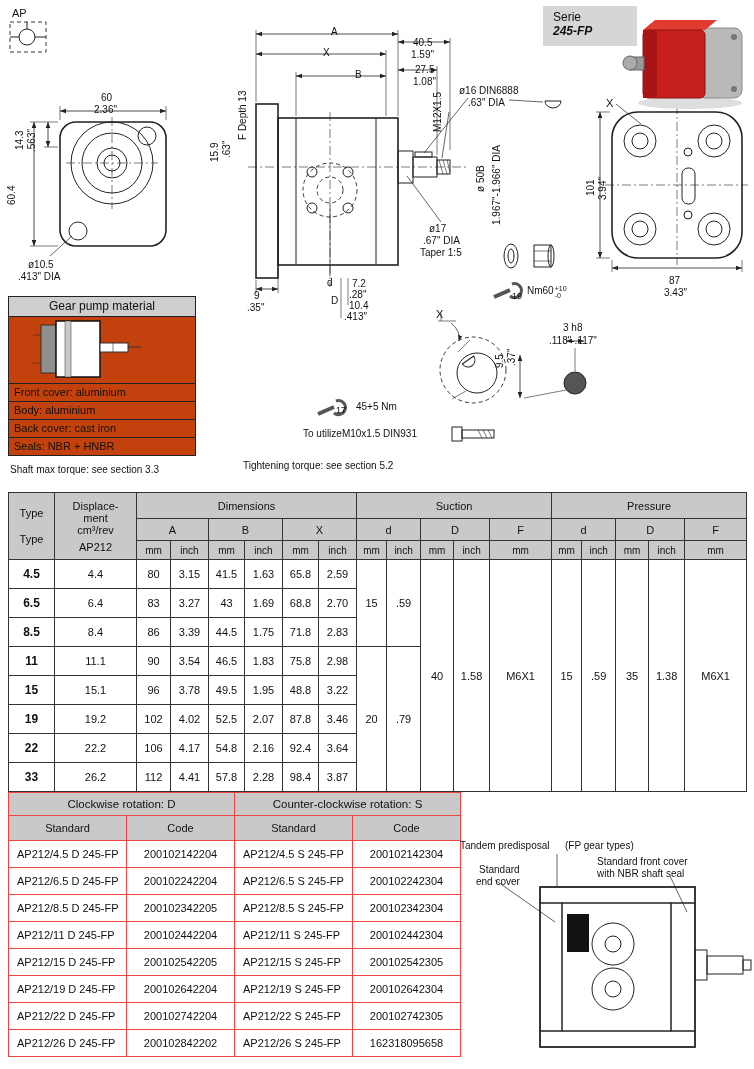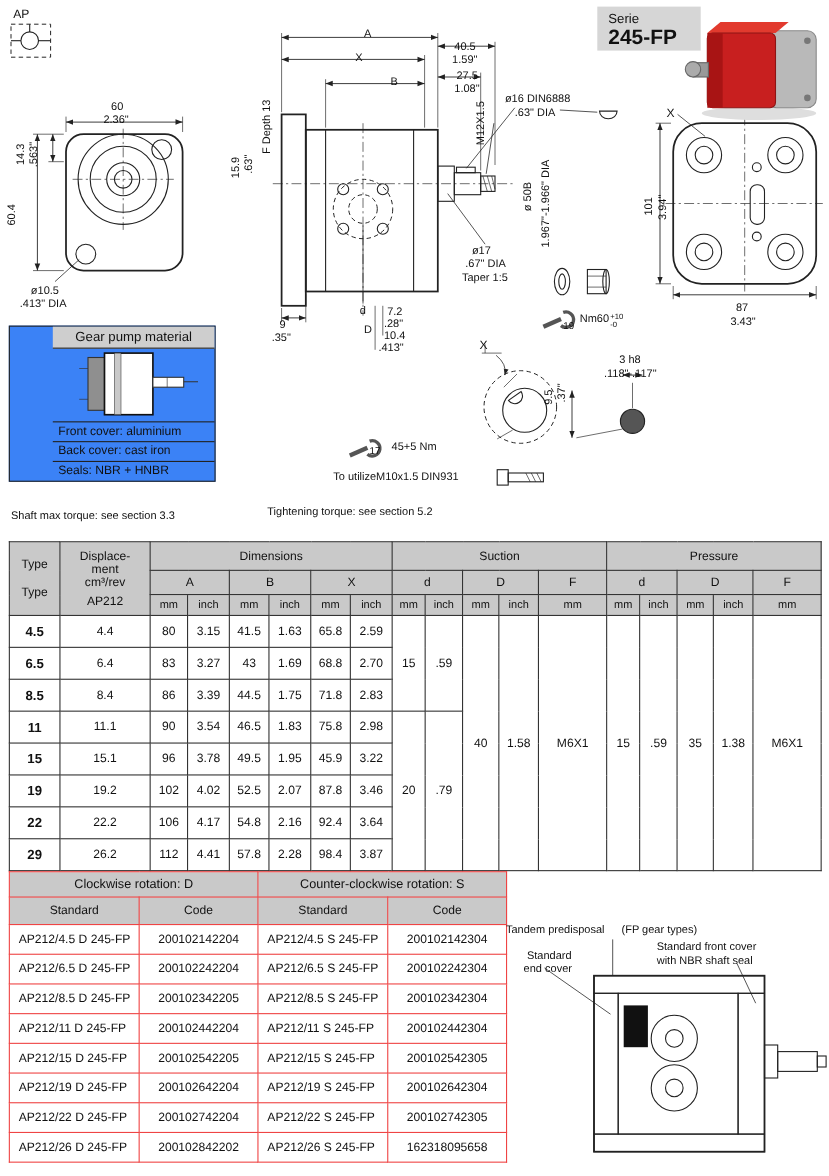--- a/index.html
+++ b/index.html
@@ -12,22 +12,22 @@
   svg .ln{fill:none;stroke:#222;stroke-width:1;}
   svg .lnT{fill:none;stroke:#222;stroke-width:1.6;}
   svg .dsh{fill:none;stroke:#222;stroke-width:.9;stroke-dasharray:4 3;}
   svg .cl{fill:none;stroke:#222;stroke-width:.6;stroke-dasharray:9 3 2 3;}
   svg .dim{stroke:#222;stroke-width:.8;marker-start:url(#ma);marker-end:url(#ma);}
   svg .ext{stroke:#222;stroke-width:.6;}
   svg .ldr{fill:none;stroke:#222;stroke-width:.7;}
   #serie-badge{position:absolute;left:543px;top:6px;width:94px;height:40px;background:#d6d6d6;
     padding:4px 0 0 10px;box-sizing:border-box;}
   #serie-badge .s1{font-size:12px;}
-  #serie-badge .s2{font-size:19px;font-weight:bold;}
-  #material-box{position:absolute;left:8px;top:296px;width:188px;border:1.5px solid #222;background:#3b82f6;box-sizing:border-box;padding-left:39px;}
+  #serie-badge .s2{font-size:12px;font-weight:bold;font-style:italic;}
+  #material-box{position:absolute;left:8px;top:296px;width:188px;border:1.5px solid #222;background:#c2410c;box-sizing:border-box;}
   #material-box .mb-title{height:19px;background:#cecece;border-bottom:1px solid #222;
     text-align:center;font-size:12px;line-height:19px;}
   #material-box .mb-draw{height:66px;border-bottom:1px solid #222;}
   #material-box .mb-line{height:17px;font-size:11px;line-height:17px;padding-left:5px;border-bottom:1px solid #222;}
   #material-box .mb-line:last-child{border-bottom:none;}
   
   #dim-table-wrap{position:absolute;left:8px;top:492px;width:738px;}
   table.dt{border-collapse:collapse;table-layout:fixed;width:738px;font-size:11px;}
   table.dt td{border:1px solid #333;text-align:center;vertical-align:middle;padding:0;}
   table.dt td.hd{background:#c9c9c9;}
@@ -291,20 +291,21 @@
           <rect x="47" y="4" width="44" height="56" fill="#fff" stroke="#111" stroke-width="1.5"></rect>
           <rect x="56" y="4" width="6" height="56" fill="#c9c9c9" stroke="#333" stroke-width=".5"></rect>
           <rect x="91" y="26" width="28" height="9" fill="#fff" stroke="#333"></rect>
           <line x1="119" y1="30" x2="132" y2="30" stroke="#333"></line>
           <line x1="104" y1="26" x2="104" y2="35" stroke="#333" stroke-width=".6"></line>
           <line x1="24" y1="18" x2="32" y2="18" stroke="#333" stroke-width=".6"></line>
           <line x1="24" y1="46" x2="32" y2="46" stroke="#333" stroke-width=".6"></line>
         </svg>
       </div>
       <div class="mb-line">Front cover: aluminium</div>
+      <div class="mb-line">Body: aluminium</div>
       <div class="mb-line">Back cover: cast iron</div>
       <div class="mb-line">Seals: NBR + HNBR</div>
     </div>
   </div>
 
   <div id="dim-table-wrap">
     <table class="dt">
       <colgroup>
         <col style="width:46px">
           <col style="width:82px">
@@ -423,21 +424,21 @@
           <td rowspan="5">20</td>
           <td rowspan="5">.79</td>
         </tr>
         <tr class="drow">
           <td class="tcell">15</td>
           <td>15.1</td>
           <td>96</td>
           <td>3.78</td>
           <td>49.5</td>
           <td>1.95</td>
-          <td>45.9</td>
+          <td>48.8</td>
           <td>3.22</td>
         </tr>
         <tr class="drow">
           <td class="tcell">19</td>
           <td>19.2</td>
           <td>102</td>
           <td>4.02</td>
           <td>52.5</td>
           <td>2.07</td>
           <td>87.8</td>
@@ -447,21 +448,21 @@
           <td class="tcell">22</td>
           <td>22.2</td>
           <td>106</td>
           <td>4.17</td>
           <td>54.8</td>
           <td>2.16</td>
           <td>92.4</td>
           <td>3.64</td>
         </tr>
         <tr class="drow">
-          <td class="tcell">29</td>
+          <td class="tcell">33</td>
           <td>26.2</td>
           <td>112</td>
           <td>4.41</td>
           <td>57.8</td>
           <td>2.28</td>
           <td>98.4</td>
           <td>3.87</td>
         </tr>
       </tbody>
     </table>

